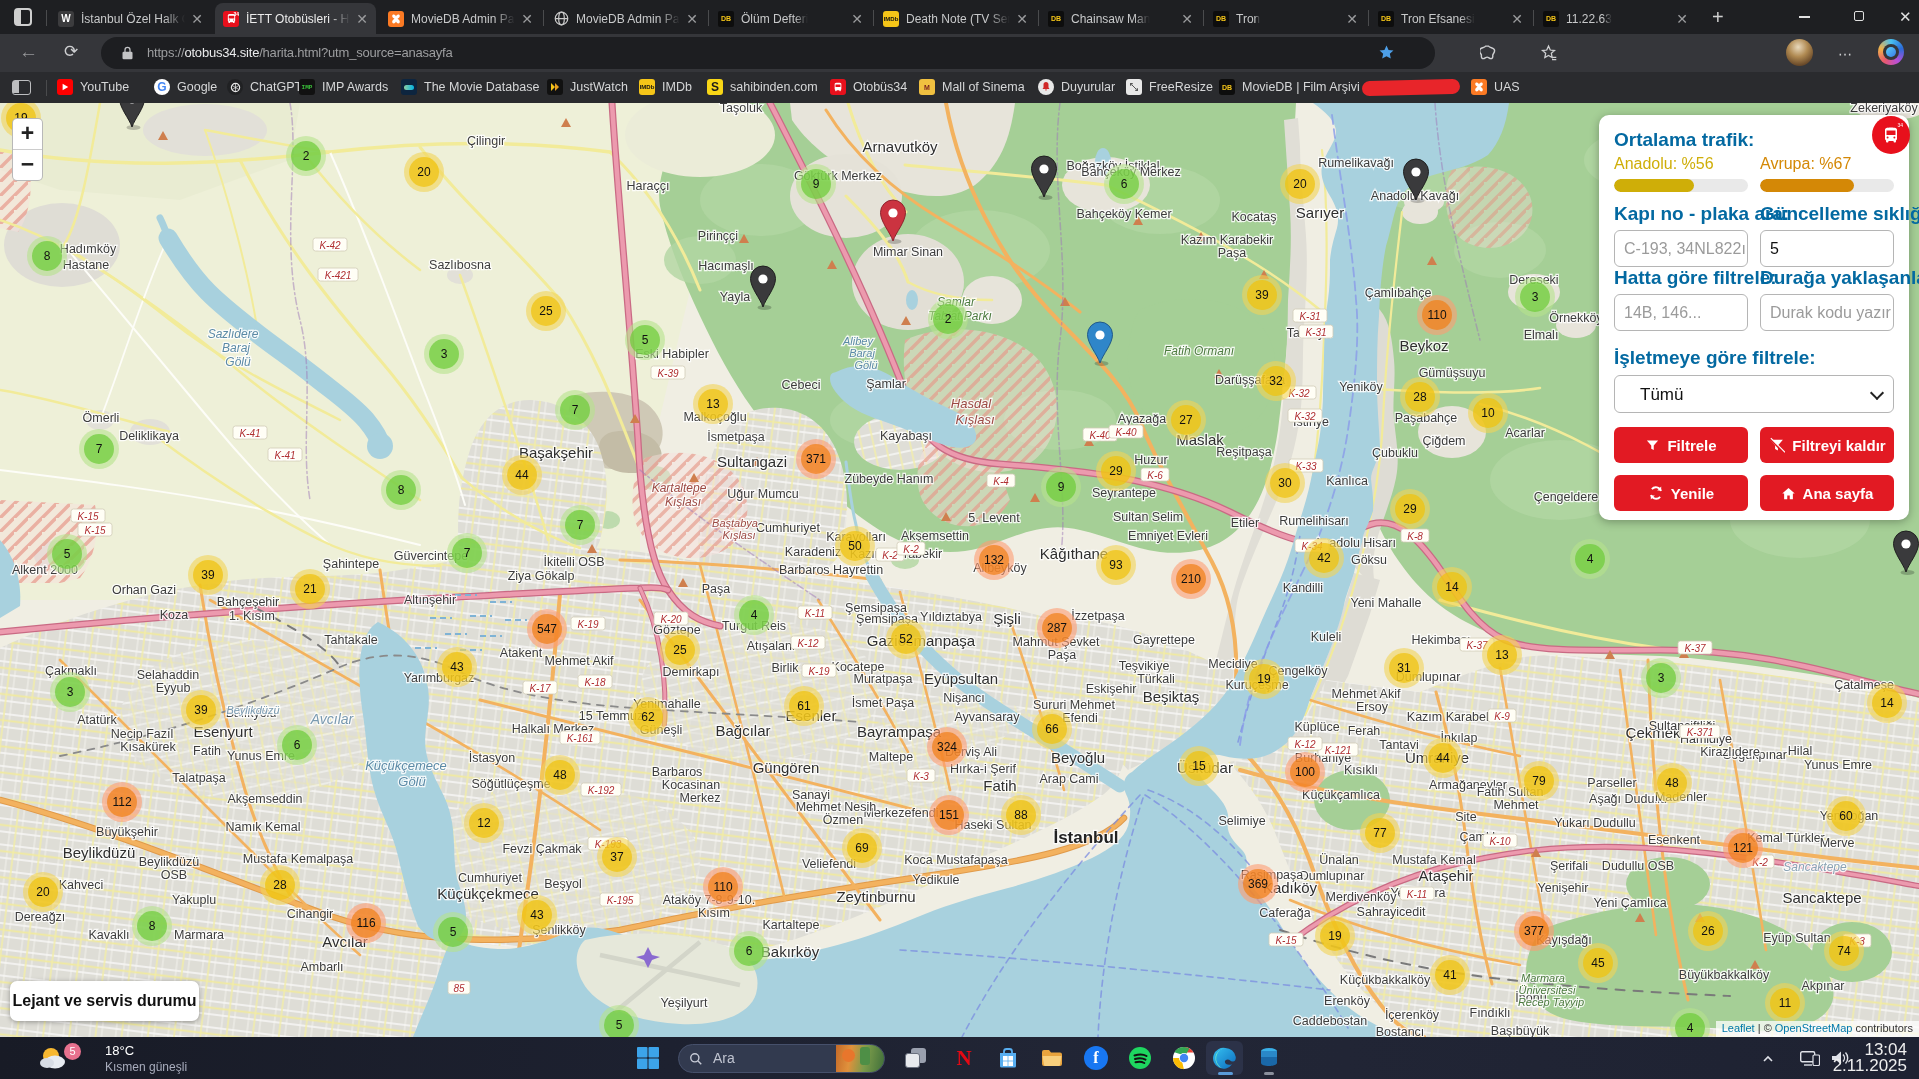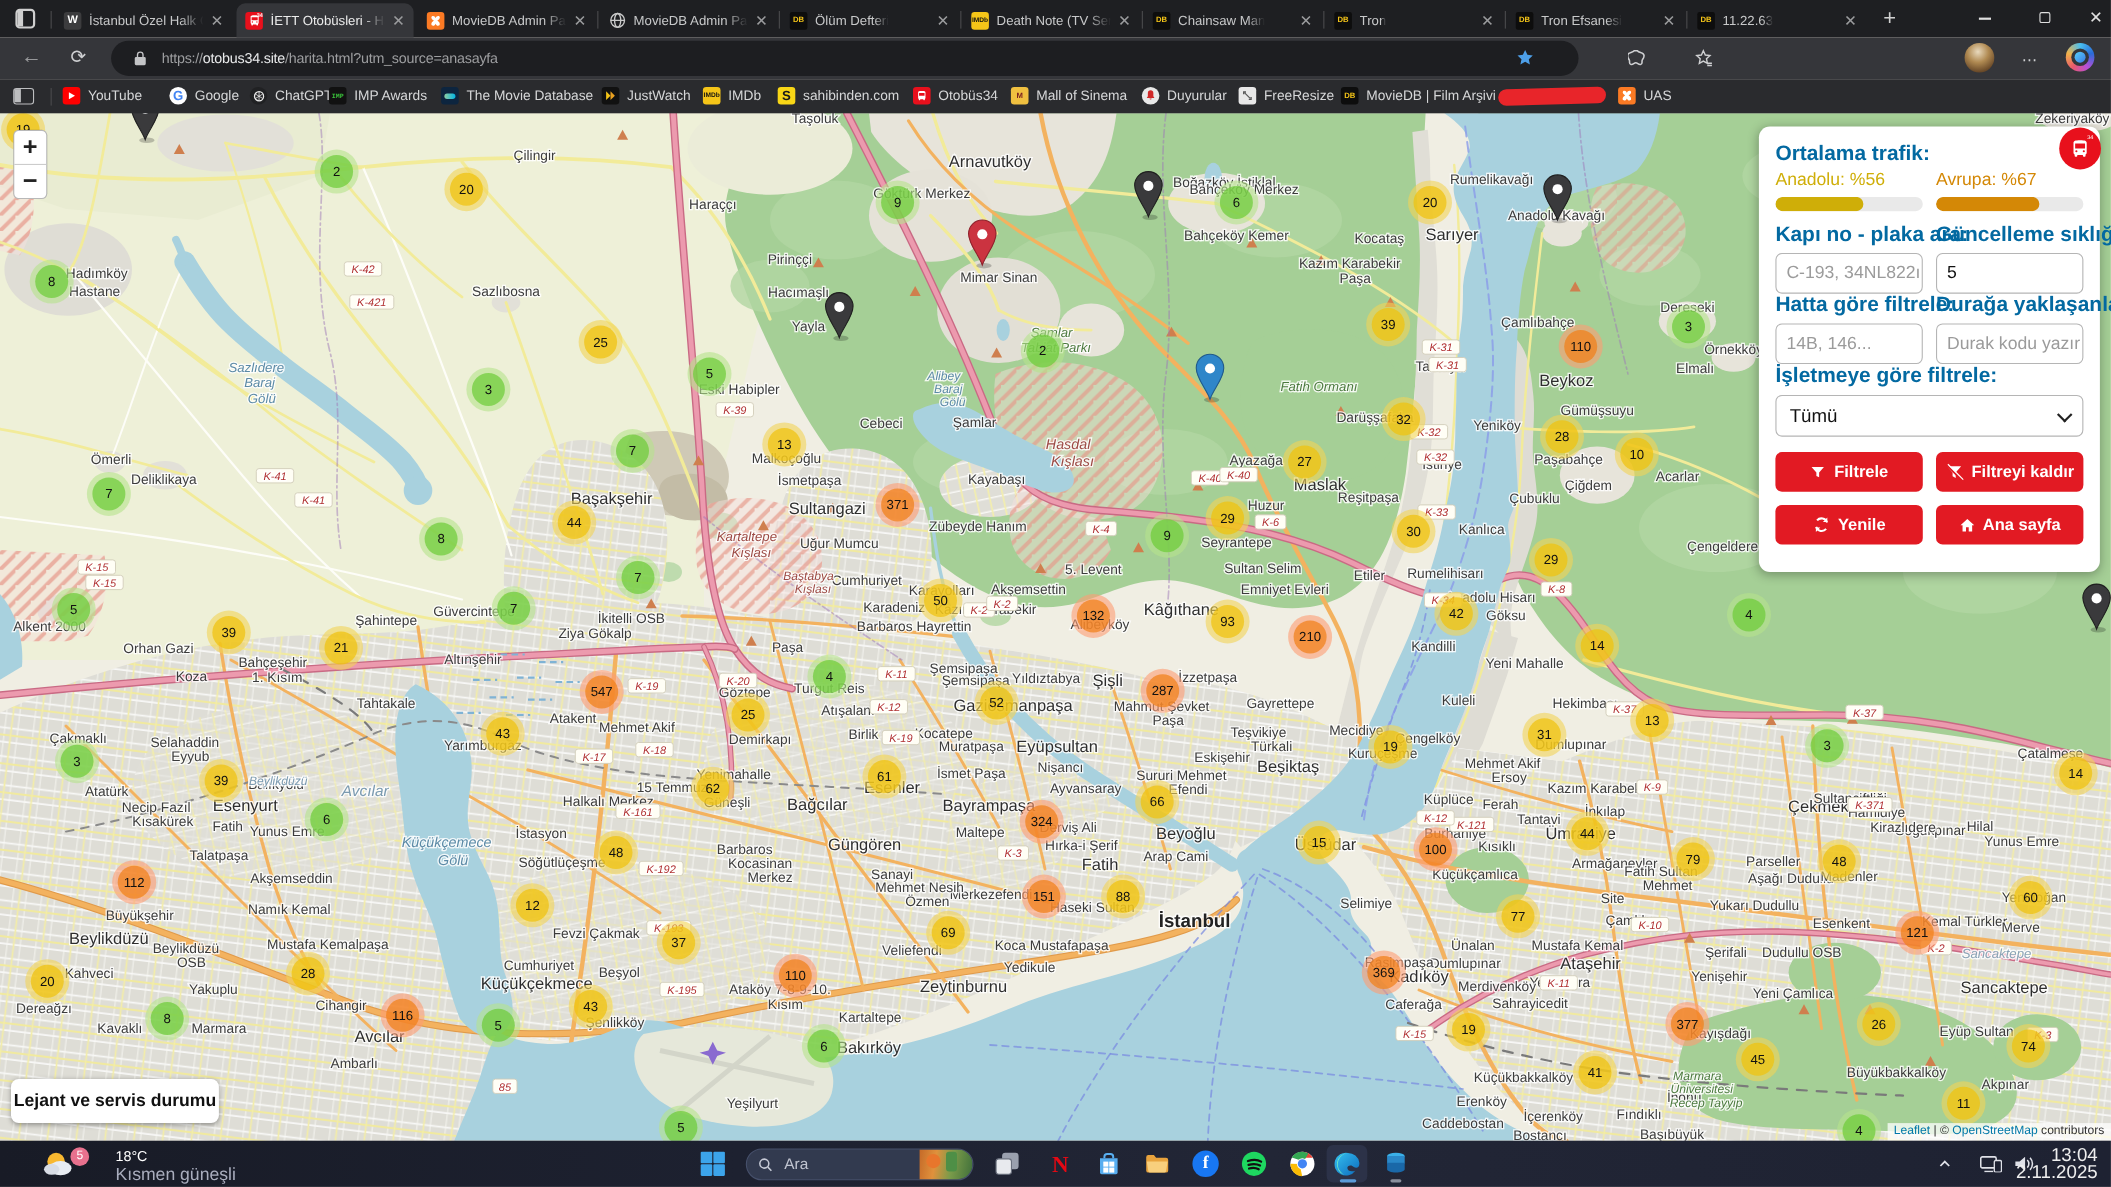--- a/index.html
+++ b/index.html
@@ -25,21 +25,21 @@
 #attrib{position:absolute;right:0px;top:1021px;height:16px;background:rgba(255,255,255,.75);font-size:11px;color:#333;padding:1px 6px 0 6px}
 #attrib a{color:#0078a8;text-decoration:none}
 
 #panel{position:absolute;left:1599px;top:115px;width:310px;height:405px;background:#fff;border-radius:10px;box-shadow:0 2px 10px rgba(0,0,0,.3);padding:14px 15px 0 15px;font-size:15px}
 #panel .lbl{font-weight:bold;color:#0369a1;font-size:19px;white-space:nowrap}
 .row2{display:flex;justify-content:space-between}
 .col{width:134px}
 .pbar{width:134px;height:13px;background:#e9e9e9;border-radius:7px;margin-top:6px;overflow:hidden}
 .pfill{height:13px;border-radius:7px}
 .pinput{width:134px;height:37px;border:1px solid #b5b5b5;border-radius:6px;font-size:16px;color:#9b9b9b;line-height:35px;padding-left:9px;background:#fff;overflow:hidden;white-space:nowrap}
-select#tumu{width:100%;height:38px;border:1px solid #b5b5b5;border-radius:6px;font-size:17px;color:#111;padding-left:12px;background:#fff;-webkit-appearance:none;appearance:none}
+select#tumu{width:100%;height:38px;border:1px solid #b5b5b5;border-radius:6px;font-size:17px;color:#111;padding-left:25px;background:#fff;-webkit-appearance:none;appearance:none}
 .selwrap{position:relative}
 .selwrap:after{content:"";position:absolute;right:12px;top:15px;width:8px;height:8px;border-right:2.5px solid #222;border-bottom:2.5px solid #222;transform:rotate(45deg);pointer-events:none;margin-top:-2px}
 .rbtn{width:134px;height:36px;background:#e21a23;border-radius:6px;color:#fff;font-size:15px;font-weight:bold;display:flex;align-items:center;justify-content:center;gap:7px}
 #redfab{position:absolute;left:1872px;top:116px;width:38px;height:38px;border-radius:50%;background:#e8101c;display:flex;align-items:center;justify-content:center}
 
 #taskbar{position:absolute;left:0;top:1037px;width:1919px;height:42px;background:linear-gradient(90deg,#181b26 0%,#1d2130 35%,#222636 60%,#1e2232 100%)}
 .tbico{position:absolute;top:1046px;width:24px;height:24px}
 #clock{position:absolute;right:12px;top:1042px;text-align:right;color:#eee;font-size:17px;line-height:16px}
 </style></head><body>
 <div id="stage">
@@ -1007,21 +1007,21 @@
         <div class="col lbl">Durağa yaklaşanlar:</div>
       </div>
 <div class="row2" style="margin-top:5px">
         <div class="col">
           <div class="pinput">14B, 146...</div>
         </div>
         <div class="col">
           <div class="pinput">Durak kodu yazır</div>
         </div>
       </div>
-<div class="lbl" style="">İşletmeye göre filtrele:</div>
+<div class="lbl" style="margin-top:16px">İşletmeye göre filtrele:</div>
 <div class="selwrap" style="margin-top:6px"><select id="tumu"><option>Tümü</option></select></div>
 <div class="row2" style="margin-top:14px">
         <div class="rbtn"><svg width="15" height="15" viewBox="0 0 24 24">
             <path fill="#fff" d="M3 4h18l-7 8v7l-4-2v-5z"></path>
           </svg>Filtrele</div>
         <div class="rbtn"><svg width="17" height="17" viewBox="0 0 24 24">
             <path fill="#fff" d="M3 4h18l-7 8v7l-4-2v-5z"></path>
             <path stroke="#e21a23" stroke-width="2.6" d="M2 2l20 20"></path>
             <path stroke="#fff" stroke-width="1.6" d="M4 1.5l20 20"></path>
           </svg>Filtreyi kaldır</div>
@@ -1252,21 +1252,21 @@
     </div>
 <div id="taskbar"></div>
 <div class="abs" style="left:38px;top:1044px;width:30px;height:28px">
 <svg width="30" height="28" viewBox="0 0 30 28">
         <circle cx="13" cy="12" r="8" fill="#f8b830"></circle>
         <ellipse cx="17" cy="18" rx="10" ry="6.5" fill="#e8ecf2"></ellipse>
         <ellipse cx="9" cy="19" rx="7" ry="5" fill="#d8dde6"></ellipse>
       </svg>
 <div style="position:absolute;left:26px;top:-1px;width:17px;height:17px;border-radius:50%;background:#e8718e;color:#fff;font-size:11px;text-align:center;line-height:17px">5</div></div>
 <div class="abs" style="left:105px;top:1043px;color:#fff;font-size:13px">18°C</div>
-<div class="abs" style="left:105px;top:1060px;color:#a9adbd;font-size:16px">Kısmen güneşli</div>
+<div class="abs" style="left:105px;top:1060px;color:#a9adbd;font-size:12px">Kısmen güneşli</div>
 <svg class="tbico" style="left:636px">
       <g fill="#3ca4ea">
         <rect x="1" y="1" width="10.5" height="10.5" rx="1"></rect>
         <rect x="12.5" y="1" width="10.5" height="10.5" rx="1"></rect>
         <rect x="1" y="12.5" width="10.5" height="10.5" rx="1"></rect>
         <rect x="12.5" y="12.5" width="10.5" height="10.5" rx="1"></rect>
       </g>
     </svg>
 <div class="abs" style="left:678px;top:1044px;width:207px;height:29px;border-radius:15px;background:#323a4f;border:1px solid #46506b;overflow:hidden">
 <svg class="abs" style="left:10px;top:7px" width="14" height="14" viewBox="0 0 24 24">

